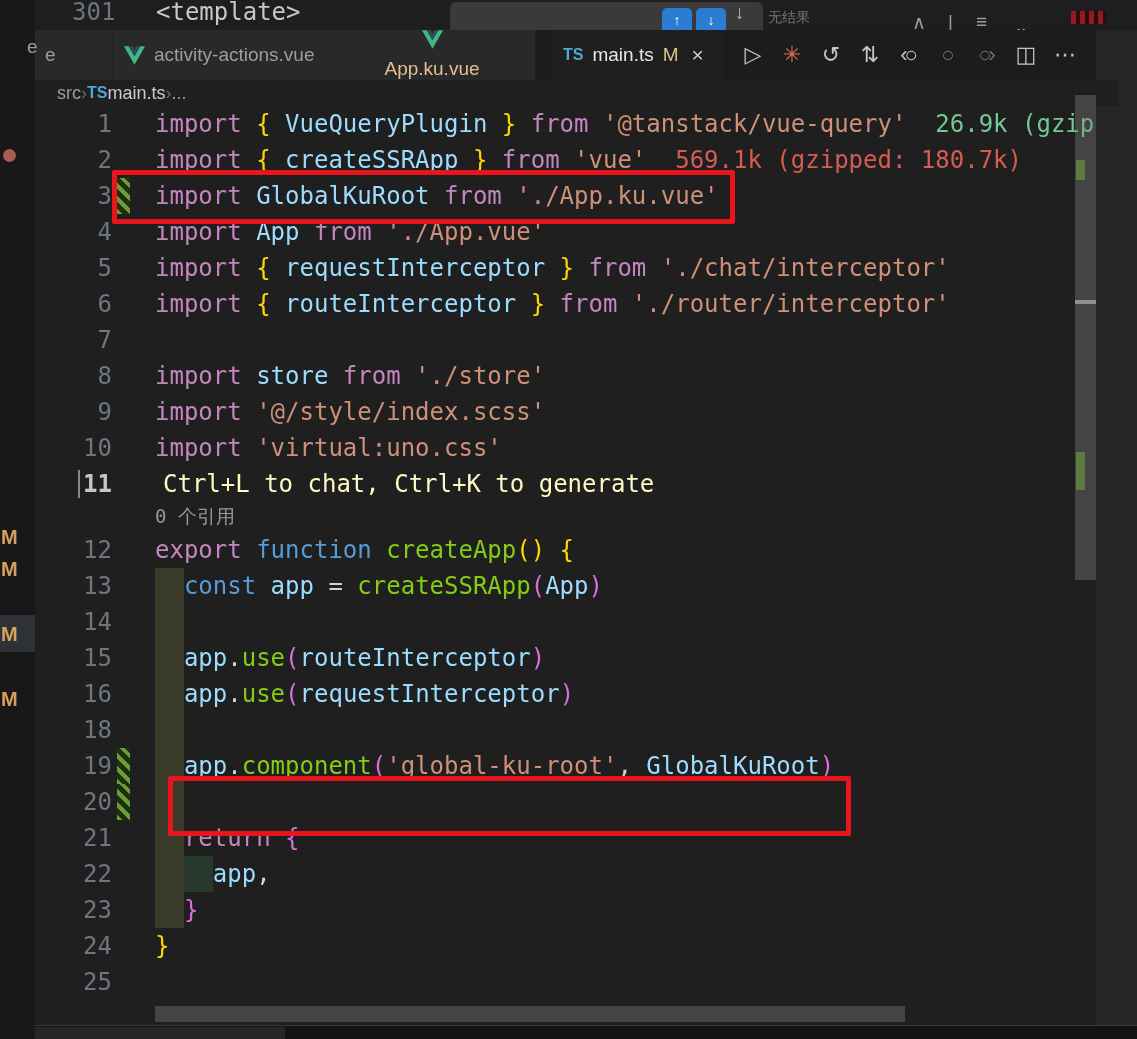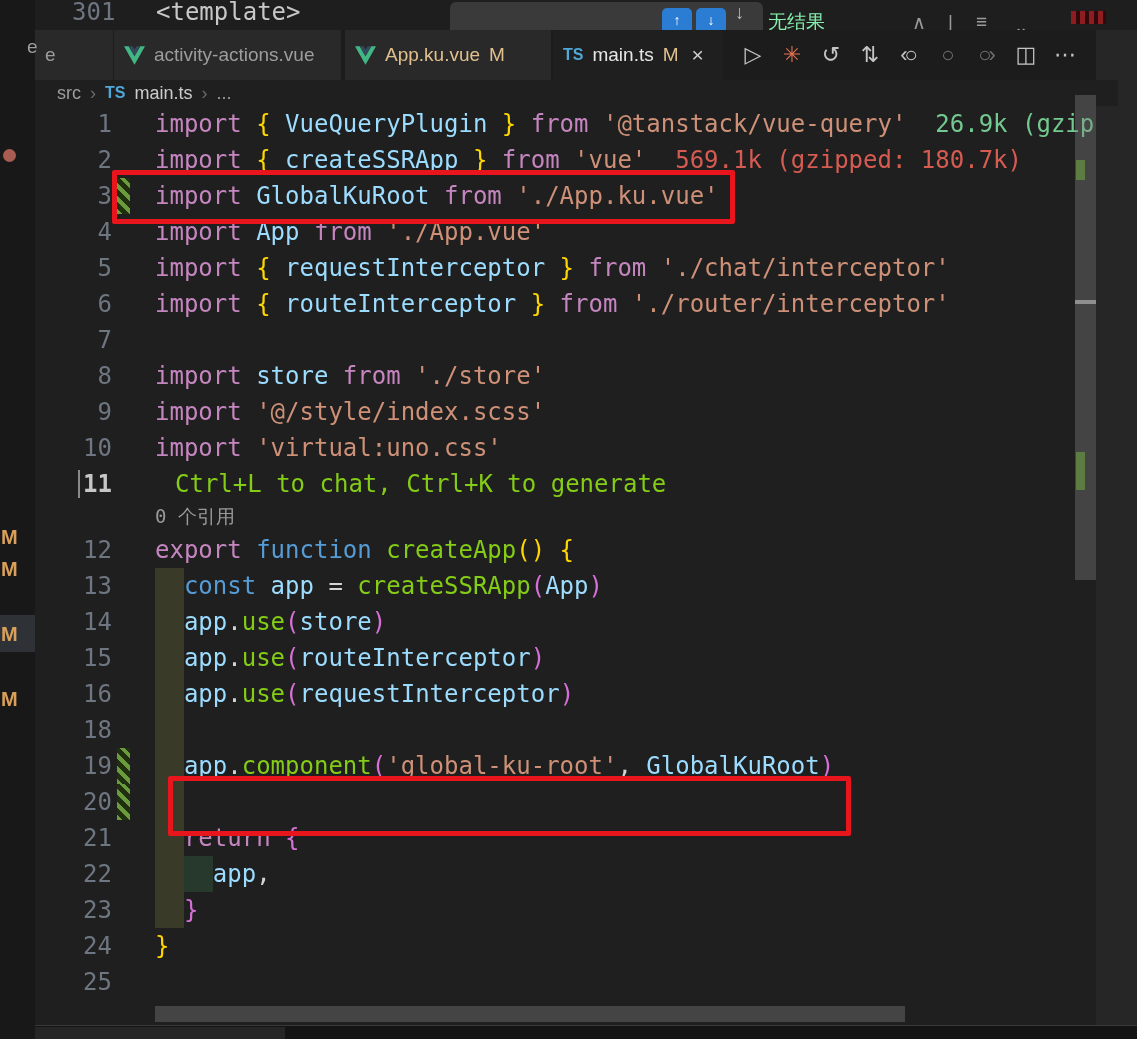--- a/index.html
+++ b/index.html
@@ -9,21 +9,21 @@
 
   
   .behind{position:absolute;left:35px;top:0;width:1102px;height:30px;background:#1e1e1e;overflow:hidden;}
   .behind .b-num{position:absolute;left:37px;top:-3px;font-size:24px;line-height:30px;color:#6e7681;}
   .behind .b-code{position:absolute;left:121px;top:-3px;font-size:24px;line-height:30px;color:#c8c8c8;}
   .find-widget{position:absolute;left:415px;top:2px;width:313px;height:34px;background:#3a3a3a;border-radius:6px;}
   .find-btn{position:absolute;top:8px;width:30px;height:26px;border-radius:5px;background:#2b7cd3;
             color:#fff;font-size:14px;text-align:center;line-height:24px;}
   .fb1{left:627px;} .fb2{left:661px;}
   .find-down{position:absolute;left:700px;top:2px;color:#bbbbbb;font-size:19px;}
-  .find-msg{position:absolute;left:733px;top:9px;color:#86efac;font-size:19px;}
+  .find-msg{position:absolute;left:733px;top:9px;color:#737373;font-size:14px;}
   .b-ico{position:absolute;top:11px;color:#9a9a9a;font-size:19px;}
   .red-stripes{position:absolute;left:1036px;top:11px;width:35px;height:13px;
     background:repeating-linear-gradient(90deg,#8e1d22 0 5px,#30090c 5px 9px);}
 
   
   .sidebar{position:absolute;left:0;top:0;width:35px;height:1039px;background:#181818;z-index:6;}
   .sb-e{position:absolute;left:27px;top:36px;color:#9d9d9d;font-size:19px;}
   .sb-dot{position:absolute;left:3px;top:149px;width:13px;height:13px;border-radius:50%;background:#a85c52;}
   .sb-row-hl{position:absolute;left:0;top:615px;width:35px;height:37px;background:#2e3236;}
   .sb-m{position:absolute;left:1px;color:#d9a05c;font-size:20px;font-weight:bold;}
@@ -40,21 +40,21 @@
   .tab .mod{color:#e2c08d;}
   .tab .lbl-mod{color:#e2c08d;}
   .tab .close{color:#cfcfcf;margin-left:4px;font-size:21px;}
   .ts-badge{color:#4fa8d8;font-weight:bold;font-size:16px;}
   .vue-ico{width:21px;height:19px;flex:0 0 auto;}
   .actions{position:absolute;left:697px;top:0;height:50px;display:flex;align-items:center;}
   .act{width:39px;text-align:center;font-size:22px;line-height:50px;letter-spacing:-3px;}
 
   
   .breadcrumb{position:absolute;left:0;top:50px;width:1061px;height:26px;background:#1f1f1f;
-      display:flex;align-items:center;gap:9px;padding-left:22px;font-size:18px;color:#9d9d9d;}
+      display:flex;align-items:center;padding-left:22px;font-size:18px;color:#9d9d9d;}
   .bc-sep{color:#6a6a6a;}
 
   
   .editor{position:absolute;left:0;top:76px;width:1061px;height:949px;background:#1f1f1f;overflow:hidden;}
   .row{position:relative;height:36px;font-family:"DejaVu Sans Mono",monospace;
        font-size:24px;line-height:36px;white-space:pre;}
   .row .num{position:absolute;left:0;width:77px;text-align:right;color:#6e7681;}
   .row .num.cur{color:#c6c6c6;font-weight:bold;}
   .git-stripe{position:absolute;left:82px;top:0;bottom:0;width:13px;
       background:repeating-linear-gradient(45deg,#6a9c3d 0 4px,#20300f 4px 9px);}
@@ -62,21 +62,21 @@
   .ind.l1{left:120px;background:#3a3a28;}
   .ind.l2{left:149px;background:#26392c;}
   .code{position:absolute;left:120px;top:0;color:#d4d4d4;}
   .lens-row{height:30px;padding-left:120px;font-family:"DejaVu Sans Mono",monospace;
       font-size:19px;line-height:28px;color:#9a9a9a;}
   .tk-kw{color:#c586c0;} .tk-kw2{color:#569cd6;} .tk-var{color:#9cdcfe;}
   .tk-fn{color:#84cc16;} .tk-str{color:#ce9178;} .tk-b1{color:#ffd700;}
   .tk-b2{color:#d670d6;} .tk-txt{color:#d4d4d4;}
   .tk-hintg{color:#73c991;} .tk-hintr{color:#d65c52;}
   .cursor{position:absolute;left:43px;top:4px;width:2px;height:28px;background:#8a8a8a;}
-  .ghost{color:#84cc16;margin-left:20px;}
+  .ghost{color:#fef9c3;margin-left:8px;}
 
   
   .hl-box{position:absolute;border:5px solid #e9151d;border-radius:2px;z-index:5;}
   .hl-box.b1{left:77px;top:64px;width:613px;height:44px;}
   .hl-box.b2{left:133px;top:670px;width:673px;height:50px;}
 
   
   .vscroll{position:absolute;left:1040px;top:65px;width:21px;height:930px;z-index:7;}
   .vthumb{position:absolute;left:0;top:0;width:21px;height:485px;background:rgba(130,130,130,0.38);}
   .vline{position:absolute;left:0;top:205px;width:21px;height:4px;background:#8f8f8f;}
@@ -132,21 +132,21 @@
           <div class="tab" style="left: 0px; width: 78px;">
             <span class="">e</span>
           </div>
           <div class="tab" style="left: 79px; width: 227px; align-items: center;">
             <svg class="vue-ico" viewBox="0 0 24 21">
               <polygon points="0,0 12,21 24,0 18.6,0 12,11.4 5.4,0" fill="#41B883"></polygon>
               <polygon points="5.4,0 12,11.4 18.6,0 14.2,0 12,3.8 9.8,0" fill="#35495E"></polygon>
             </svg>
             <span class="">activity-actions.vue</span>
           </div>
-          <div class="tab" style="left: 310px; width: 206px;">
+          <div class="tab" style="left: 294px; width: 206px; flex-direction: column;">
             <svg class="vue-ico" viewBox="0 0 24 21">
               <polygon points="0,0 12,21 24,0 18.6,0 12,11.4 5.4,0" fill="#41B883"></polygon>
               <polygon points="5.4,0 12,11.4 18.6,0 14.2,0 12,3.8 9.8,0" fill="#35495E"></polygon>
             </svg>
             <span class="lbl-mod">App.ku.vue</span>
             <span class="mod">M</span>
           </div>
           <div class="tab active" style="left: 518px; width: 170px;">
             <span class="ts-badge">TS</span>
             <span class="">main.ts</span>
@@ -185,21 +185,21 @@
         <div class="row"><div class="num">5</div><div class="code"><span class="tk-kw">import </span><span class="tk-b1">{ </span><span class="tk-var">requestInterceptor</span><span class="tk-b1"> }</span><span class="tk-kw"> from </span><span class="tk-str">'./chat/interceptor'</span></div></div>
         <div class="row"><div class="num">6</div><div class="code"><span class="tk-kw">import </span><span class="tk-b1">{ </span><span class="tk-var">routeInterceptor</span><span class="tk-b1"> }</span><span class="tk-kw"> from </span><span class="tk-str">'./router/interceptor'</span></div></div>
         <div class="row"><div class="num">7</div><div class="code"></div></div>
         <div class="row"><div class="num">8</div><div class="code"><span class="tk-kw">import </span><span class="tk-var">store</span><span class="tk-kw"> from </span><span class="tk-str">'./store'</span></div></div>
         <div class="row"><div class="num">9</div><div class="code"><span class="tk-kw">import </span><span class="tk-str">'@/style/index.scss'</span></div></div>
         <div class="row"><div class="num">10</div><div class="code"><span class="tk-kw">import </span><span class="tk-str">'virtual:uno.css'</span></div></div>
         <div class="row"><div class="num cur">11</div><span class="cursor"></span><div class="code"><span class="ghost">Ctrl+L to chat, Ctrl+K to generate</span></div></div>
         <div class="lens-row">0 个引用</div>
         <div class="row"><div class="num">12</div><div class="code"><span class="tk-kw">export </span><span class="tk-kw2">function </span><span class="tk-fn">createApp</span><span class="tk-b1">() {</span></div></div>
         <div class="row"><div class="num">13</div><div class="ind l1"></div><div class="code"><span class="tk-txt">  </span><span class="tk-kw2">const </span><span class="tk-var">app</span><span class="tk-txt"> = </span><span class="tk-fn">createSSRApp</span><span class="tk-b2">(</span><span class="tk-var">App</span><span class="tk-b2">)</span></div></div>
-        <div class="row"><div class="num">14</div><div class="ind l1"></div><div class="code"><span class="tk-txt">  </span><span class="tk-var">app</span><span class="tk-txt">.</span><span class="tk-fn">use</span><span class="tk-b2">(</span><span class="tk-var">store</span><span class="tk-b2">)</span></div></div>
+        <div class="row"><div class="num">14</div><div class="ind l1"></div></div>
         <div class="row"><div class="num">15</div><div class="ind l1"></div><div class="code"><span class="tk-txt">  </span><span class="tk-var">app</span><span class="tk-txt">.</span><span class="tk-fn">use</span><span class="tk-b2">(</span><span class="tk-var">routeInterceptor</span><span class="tk-b2">)</span></div></div>
         <div class="row"><div class="num">16</div><div class="ind l1"></div><div class="code"><span class="tk-txt">  </span><span class="tk-var">app</span><span class="tk-txt">.</span><span class="tk-fn">use</span><span class="tk-b2">(</span><span class="tk-var">requestInterceptor</span><span class="tk-b2">)</span></div></div>
         <div class="row"><div class="num">18</div><div class="ind l1"></div><div class="code"></div></div>
         <div class="row"><div class="num">19</div><div class="git-stripe"></div><div class="ind l1"></div><div class="code"><span class="tk-txt">  </span><span class="tk-var">app</span><span class="tk-txt">.</span><span class="tk-fn">component</span><span class="tk-b2">(</span><span class="tk-str">'global-ku-root'</span><span class="tk-txt">, </span><span class="tk-var">GlobalKuRoot</span><span class="tk-b2">)</span></div></div>
         <div class="row"><div class="num">20</div><div class="git-stripe"></div><div class="ind l1"></div><div class="code"></div></div>
         <div class="row"><div class="num">21</div><div class="ind l1"></div><div class="code"><span class="tk-txt">  </span><span class="tk-kw">return </span><span class="tk-b2">{</span></div></div>
         <div class="row"><div class="num">22</div><div class="ind l1"></div><div class="ind l2"></div><div class="code"><span class="tk-txt">    </span><span class="tk-var">app</span><span class="tk-txt">,</span></div></div>
         <div class="row"><div class="num">23</div><div class="ind l1"></div><div class="code"><span class="tk-txt">  </span><span class="tk-b2">}</span></div></div>
         <div class="row"><div class="num">24</div><div class="code"><span class="tk-b1">}</span></div></div>
         <div class="row"><div class="num">25</div><div class="code"></div></div>

